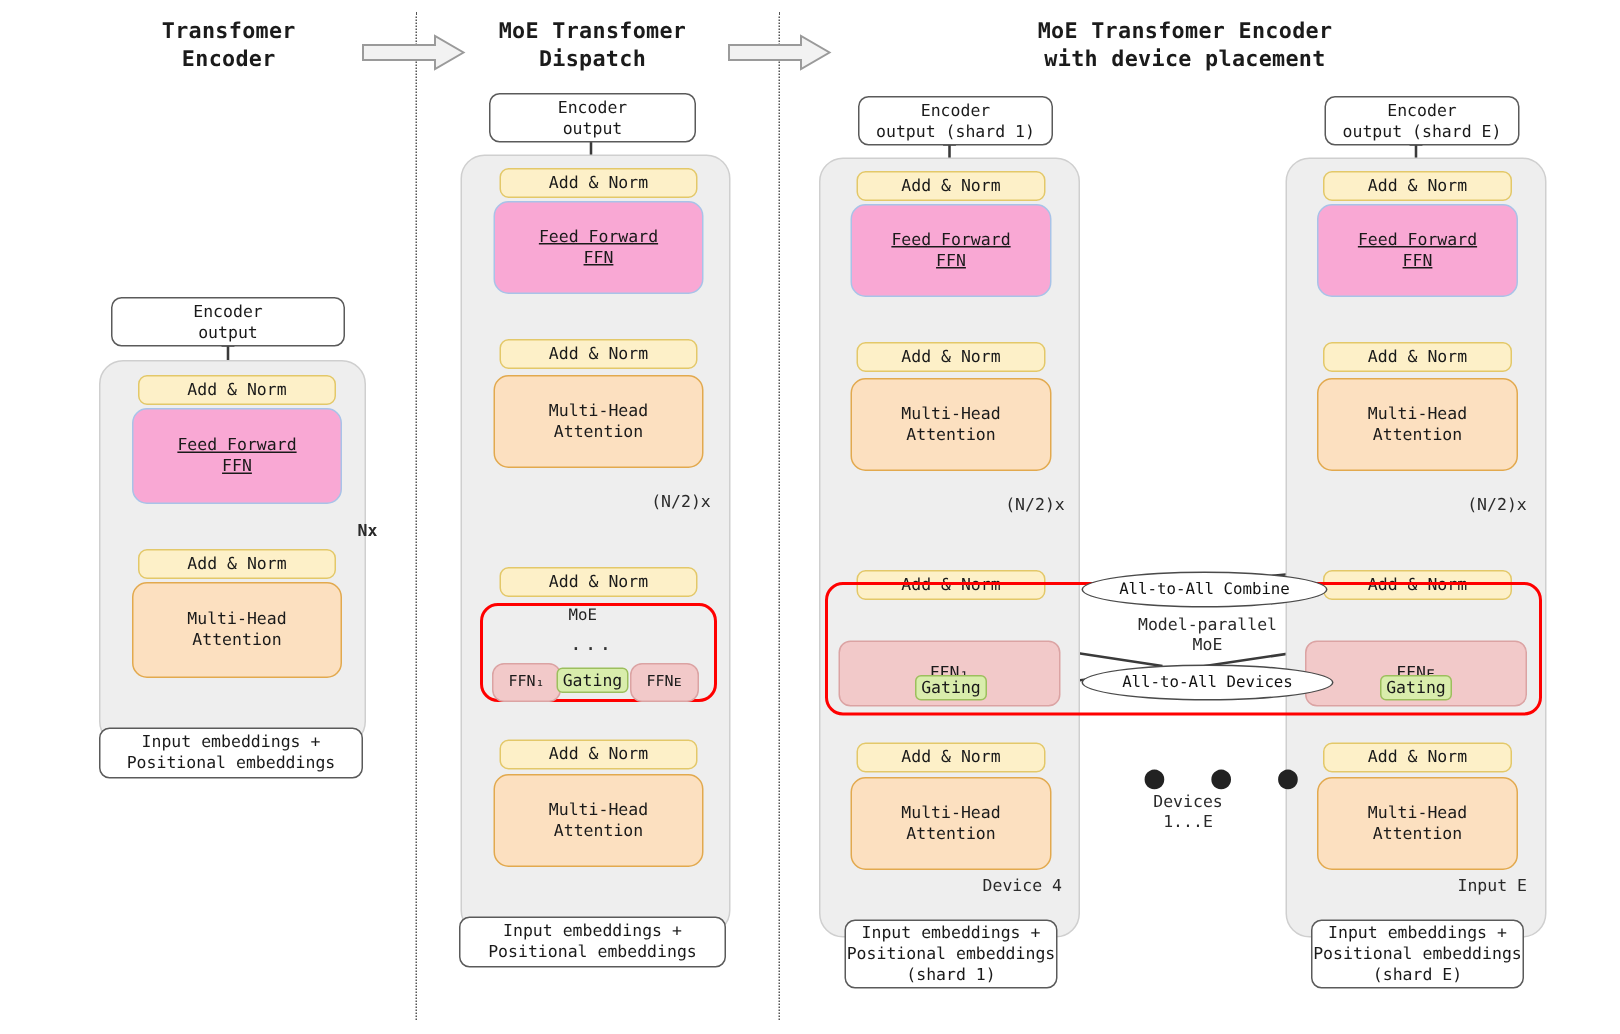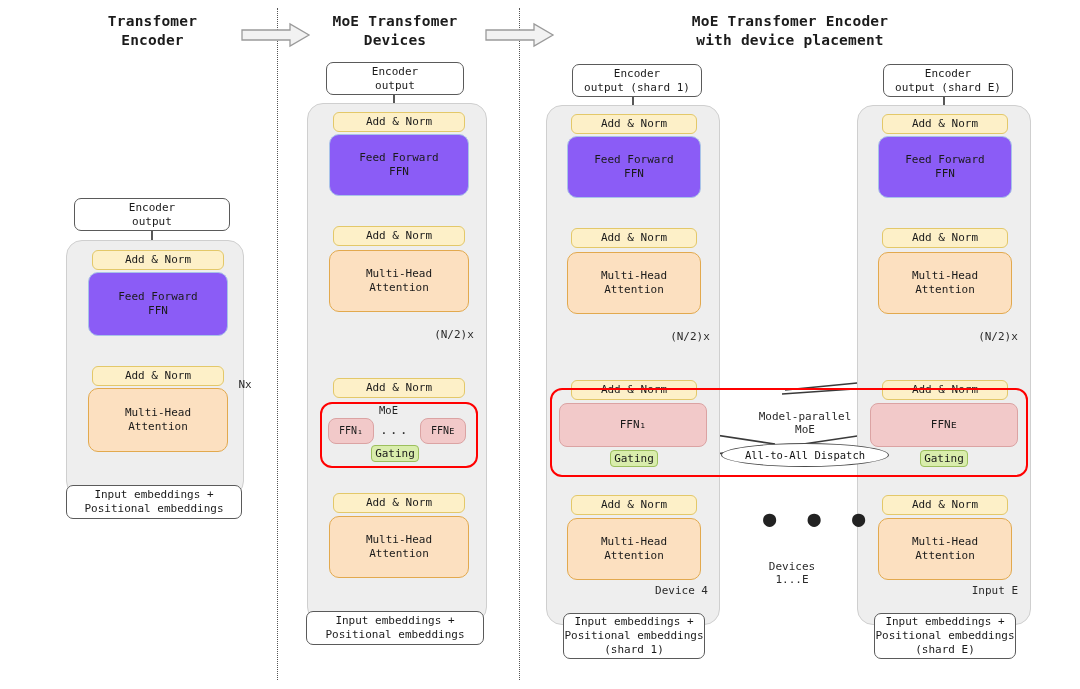--- a/index.html
+++ b/index.html
@@ -19,23 +19,23 @@
 
   
   .stack{position:absolute;background:#eeeeee;border:1px solid #cfcfcf;border-radius:16px;}
 
   
   .node{position:absolute;box-sizing:border-box;display:flex;align-items:center;
         justify-content:center;text-align:center;white-space:pre-line;
         font-size:11px;line-height:14px;}
   .io{background:#ffffff;border:1.2px solid #5a5a5a;border-radius:7px;}
   .addnorm{background:#fdf0c8;border:1.1px solid #e3c869;border-radius:6px;font-size:11px;}
-  .ffn{background:#8b5cf6;border:1.3px solid #a8c3e8;border-radius:10px;}
+  .ffn{background:#f9a8d4;border:1.3px solid #a8c3e8;border-radius:10px;text-decoration:underline;}
   .mha{background:#fce0c0;border:1.3px solid #e2a94e;border-radius:10px;}
-  .expert{background:#f2c9c9;border:1.2px solid #dba3a3;border-radius:8px;}
+  .expert{background:#f2c9c9;border:1.2px solid #dba3a3;border-radius:8px;margin-top:24px;}
   .gating{background:#d9edac;border:1.2px solid #9cbf5d;border-radius:4px;
           font-size:11px;padding:1px 4px;}
   .moebox{position:absolute;border:2.2px solid #ff0000;border-radius:12px;background:transparent;}
   .moelabel{position:absolute;font-size:10.5px;color:#222;}
   .dots{position:absolute;font-size:13px;letter-spacing:2px;color:#333;}
   .side-label{position:absolute;font-size:11px;color:#2a2a2a;white-space:pre-line;text-align:center;}
   .ellipse-lbl{position:absolute;background:#ffffff;border:1.1px solid #4a4a4a;
                border-radius:50%;display:flex;align-items:center;justify-content:center;
                font-size:10.5px;color:#111;white-space:nowrap;}
   .bigdots{position:absolute;font-size:22px;letter-spacing:9px;color:#222;}
@@ -121,21 +121,21 @@
       <path d="M660,460 L770,448"></path>
       <path d="M915,461 L790,450"></path>
       <path d="M775,444 L643,424" marker-end="url(#ah)"></path>
       <path d="M790,446 L938,424" marker-end="url(#ah)"></path>
     </g>
   </svg>
 
   <div class="sec-title" style="left:55px;top:12px;width:195px;">Transfomer
 Encoder</div>
   <div class="sec-title" style="left:300px;top:12px;width:190px;">MoE Transfomer
-Devices</div>
+Dispatch</div>
   <div class="sec-title" style="left:610px;top:12px;width:360px;">MoE Transfomer Encoder
 with device placement</div>
 
   <div class="divider" style="left:277px;top:8px;height:672px;"></div>
   <div class="divider" style="left:519px;top:8px;height:672px;"></div>
 
   <svg class="blockarrow" style="left:240px;top:22px;" width="72" height="26" viewBox="0 0 72 26">
     <path d="M2,8 L50,8 L50,2 L69,13 L50,24 L50,18 L2,18 Z" fill="#f2f2f2" stroke="#9a9a9a" stroke-width="1.3"></path>
   </svg>
   <svg class="blockarrow" style="left:484px;top:22px;" width="72" height="26" viewBox="0 0 72 26">
@@ -146,21 +146,21 @@
 output</div>
 
   <div class="stack" style="left:66px;top:240px;width:176px;height:255px;"></div>
 
   <div class="node addnorm" style="left:92px;top:250px;width:132px;height:20px;">Add &amp; Norm</div>
   <div class="node ffn" style="left:88px;top:272px;width:140px;height:64px;">Feed Forward
 FFN</div>
   <div class="node addnorm" style="left:92px;top:366px;width:132px;height:20px;">Add &amp; Norm</div>
   <div class="node mha" style="left:88px;top:388px;width:140px;height:64px;">Multi-Head
 Attention</div>
-  <div class="side-label" style="left:232px;top:378px;width:26px;">Nx</div>
+  <div class="side-label" style="left:232px;top:347px;width:26px;font-weight:bold;">Nx</div>
 
   <div class="node io" style="left:66px;top:485px;width:176px;height:34px;">Input embeddings +
 Positional embeddings</div>
 
   <div class="node io" style="left:326px;top:62px;width:138px;height:33px;">Encoder
 output</div>
 
   <div class="stack" style="left:307px;top:103px;width:178px;height:518px;"></div>
 
   <div class="node addnorm" style="left:333px;top:112px;width:132px;height:20px;">Add &amp; Norm</div>
@@ -239,21 +239,22 @@
 Attention</div>
 
   <div class="side-label" style="left:938px;top:584px;width:80px;text-align:right;">Input E</div>
 
   <div class="node io" style="left:874px;top:613px;width:142px;height:46px;">Input embeddings +
 Positional embeddings
 (shard E)</div>
 
   <div class="moebox" style="left:550px;top:388px;width:474px;height:85px;"></div>
 
-  <div class="ellipse-lbl" style="left:721px;top:443px;width:166px;height:22px;">All-to-All Dispatch</div>
+  <div class="ellipse-lbl" style="left:721px;top:381px;width:162px;height:22px;">All-to-All Combine</div>
+  <div class="ellipse-lbl" style="left:721px;top:443px;width:166px;height:22px;">All-to-All Devices</div>
   <div class="side-label" style="left:737px;top:410px;width:136px;">Model-parallel
 MoE</div>
 
   <div class="bigdots" style="left:763px;top:506px;">● ● ●</div>
-  <div class="side-label" style="left:742px;top:560px;width:100px;">Devices
+  <div class="side-label" style="left:742px;top:528px;width:100px;">Devices
 1...E</div>
 
 </div>
 
 </body></html>

